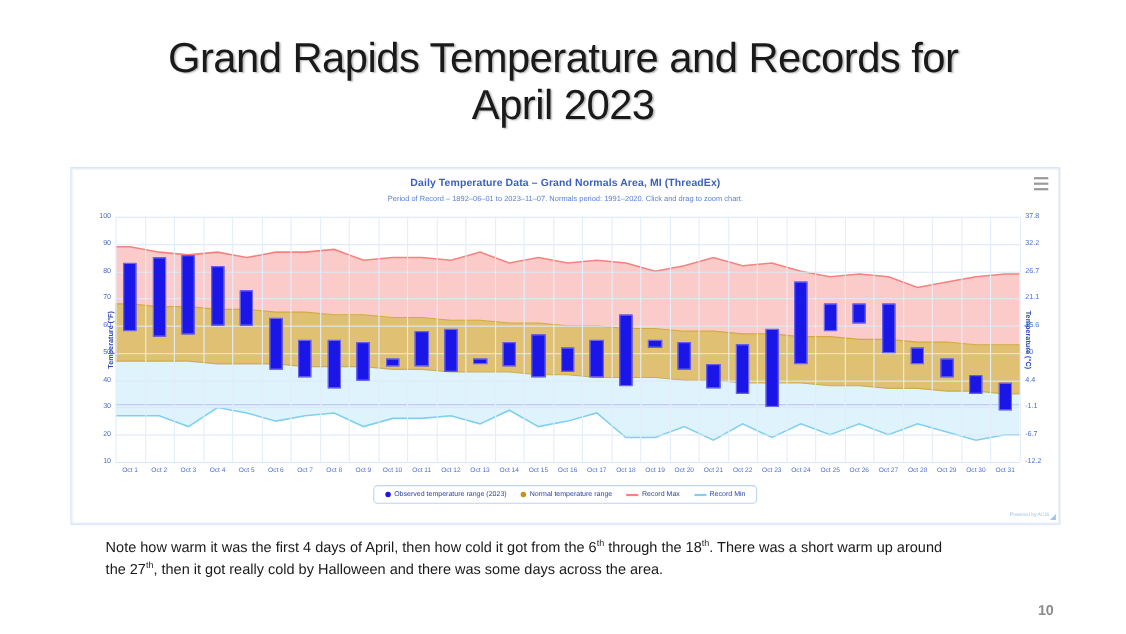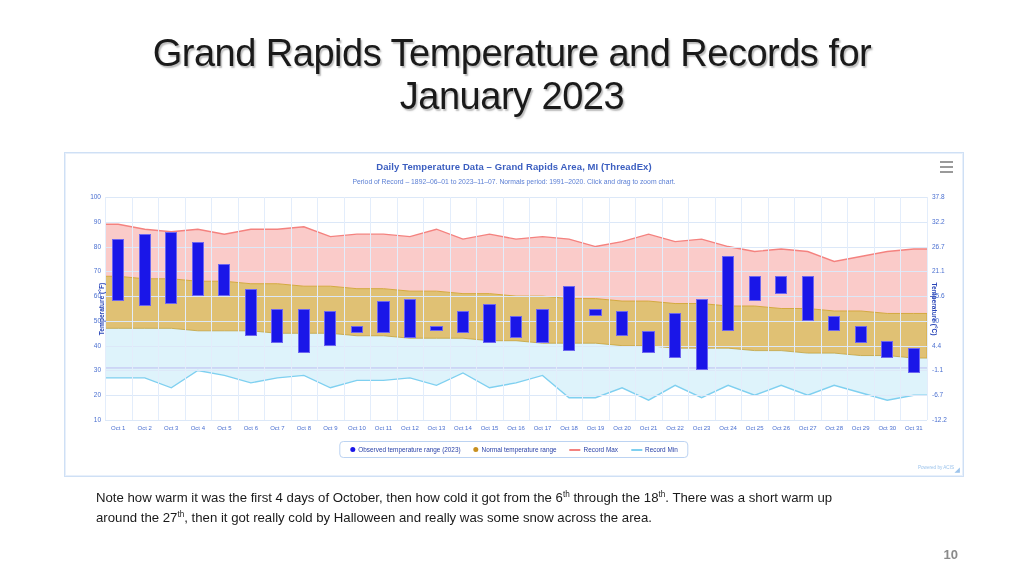--- a/index.html
+++ b/index.html
@@ -160,25 +160,25 @@
     position:absolute;
     right:66px; bottom:14px;
     font-size:13px; font-weight:bold;
     color:#8a8a8a;
   }
 </style>
 </head>
 <body>
 
 <div id="slide-title">Grand Rapids Temperature and Records for
-January 2023</div>
+April 2023</div>
 
 <div id="chart-frame">
 
-  <div class="chart-title">Daily Temperature Data – Grand Rapids Area, MI (ThreadEx)</div>
+  <div class="chart-title">Daily Temperature Data – Grand Normals Area, MI (ThreadEx)</div>
   <div class="chart-subtitle">Period of Record – 1892–06–01 to 2023–11–07. Normals period: 1991–2020. Click and drag to zoom chart.</div>
 
   <div id="menu-icon">
     <span></span>
     <span></span>
     <span></span>
   </div>
 
   <div id="plot">
     <div id="plot-bg"></div>
@@ -353,16 +353,16 @@
         <span class="leg-line" style="background: rgb(127, 208, 240);"></span>
         <span>Record Min</span>
       </div>
     </div>
 
   <div id="powered">Powered by ACIS</div>
   <div id="resize-grip">◢</div>
 </div>
 
 <div id="note">
-  <span>Note how warm it was the first 4 days of October, then how cold it got from the 6</span><sup>th</sup><span> through the 18</span><sup>th</sup><span>.  There was a short warm up around the 27</span><sup>th</sup><span>, then it got really cold by Halloween and really was some snow across the area.</span>
+  <span>Note how warm it was the first 4 days of April, then how cold it got from the 6</span><sup>th</sup><span> through the 18</span><sup>th</sup><span>.  There was a short warm up around the 27</span><sup>th</sup><span>, then it got really cold by Halloween and there was some days across the area.</span>
 </div>
 
 <div id="page-number">10</div>
 
 </body></html>

